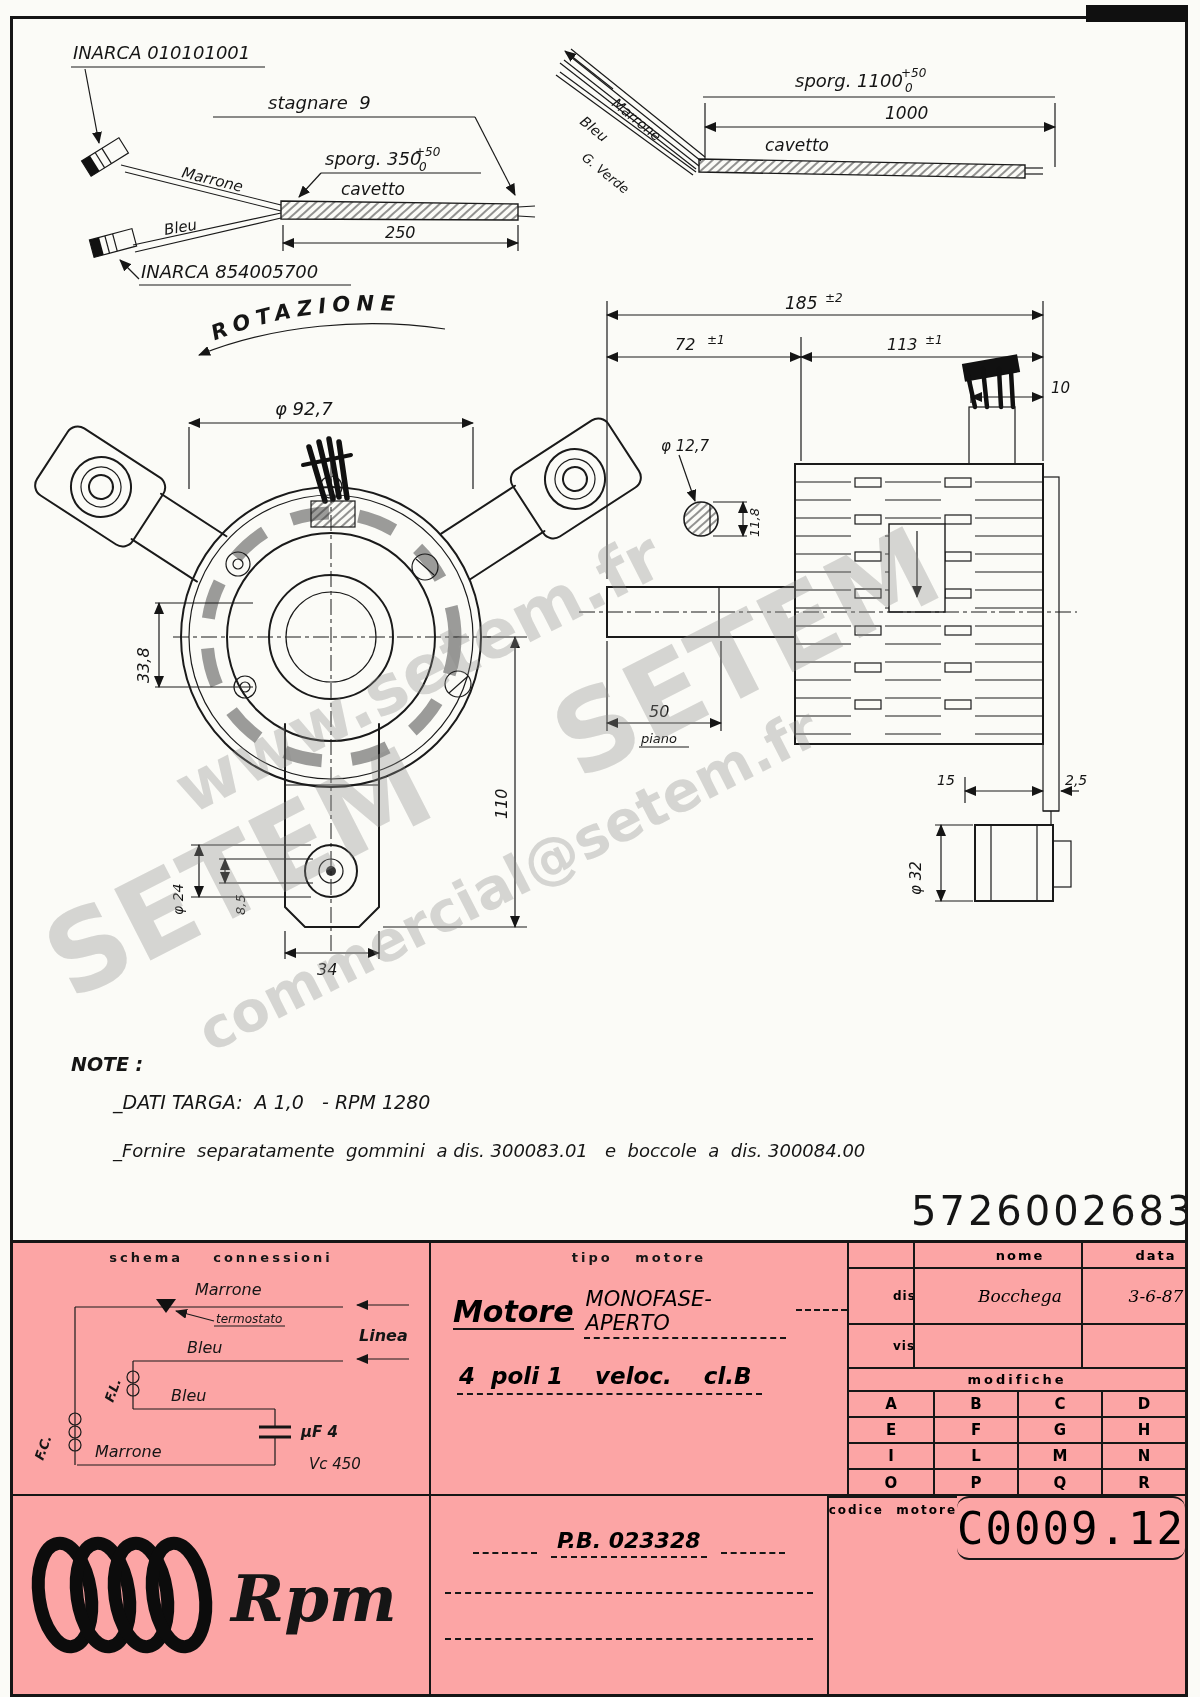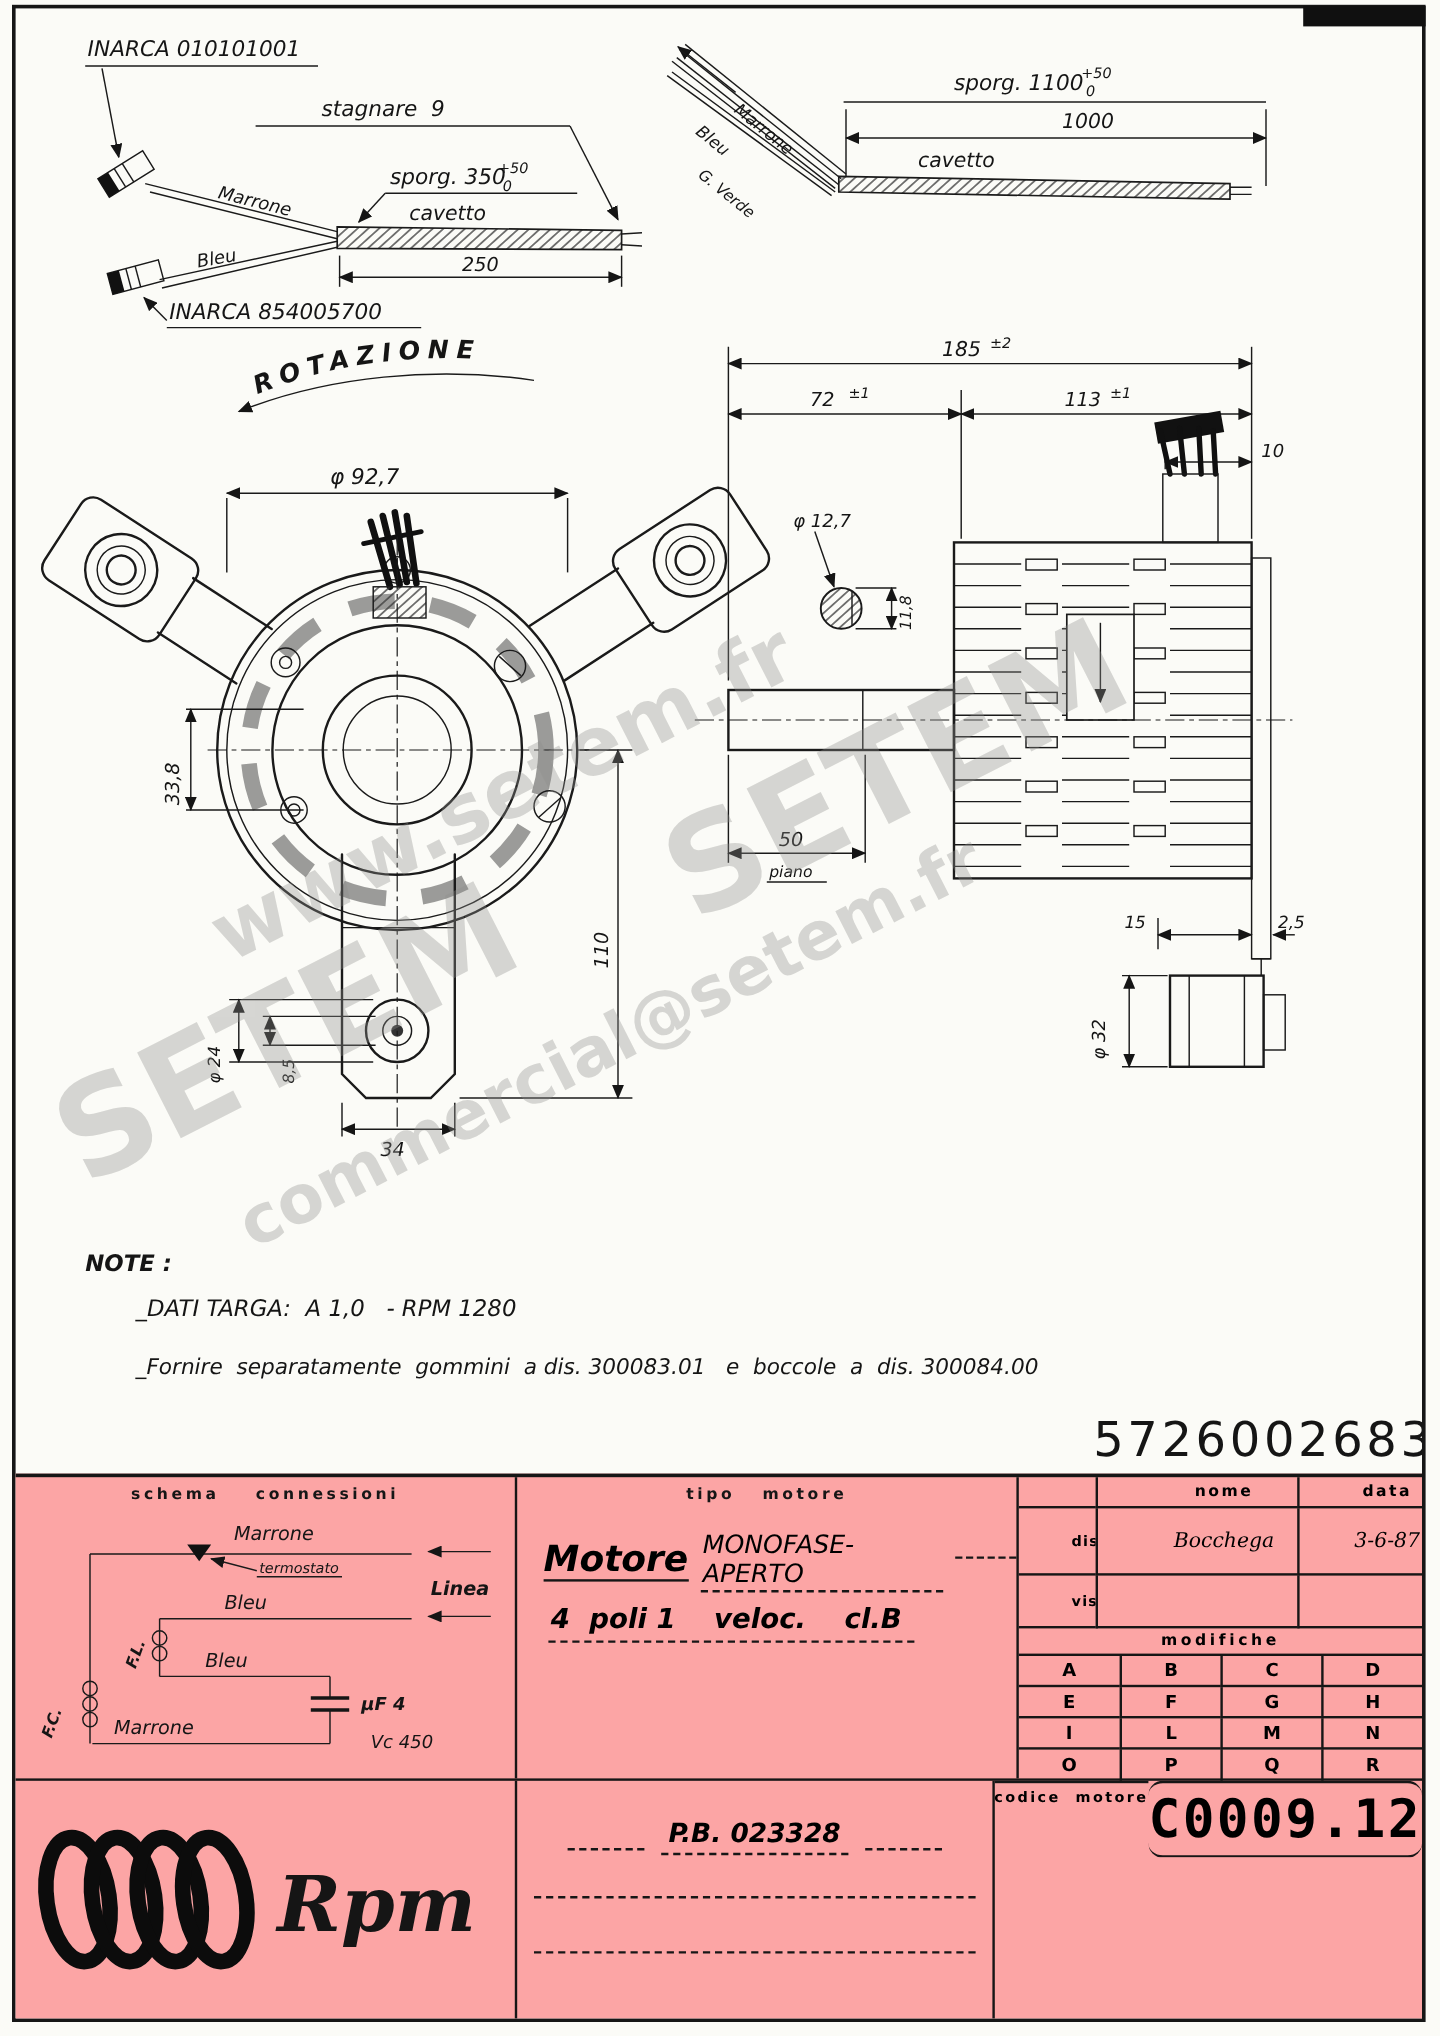--- a/index.html
+++ b/index.html
@@ -1,18 +1,18 @@
 <!DOCTYPE html>
 <html><head>
 <meta charset="utf-8">
 <style>
   * { margin:0; padding:0; box-sizing:border-box; }
   body { background:#d9d9d4; font-family:"DejaVu Sans", sans-serif; }
   .sheet { position:relative; width:1200px; height:1697px; background:#fbfbf7; overflow:hidden; }
-  .frame { position:absolute; left:10px; top:4px; width:1178px; height:1681px;
+  .frame { position:absolute; left:10px; top:16px; width:1178px; height:1681px;
            border:3px solid #161616; display:flex; flex-direction:column; background:#fbfbf7; }
   .corner-black { position:absolute; top:5px; right:12px; width:102px; height:17px; background:#101010; z-index:5; }
 
   svg.drawing { display:block; width:1172px; height:1221px; flex:none; }
 
   
   .ln2 { stroke:#1a1a1a; stroke-width:2; fill:none; stroke-linecap:round; }
   .thin { stroke:#1a1a1a; stroke-width:1.2; fill:none; }
   .dimln { stroke:#1a1a1a; stroke-width:1.2; fill:none; }
   .cl { stroke:#1a1a1a; stroke-width:1; fill:none; stroke-dasharray:16 4 4 4; }
@@ -39,21 +39,21 @@
   .tipo-l1 { padding-left:22px; margin-top:8px; display:flex; align-items:center; gap:10px; }
   .t-name { font-size:30px; font-weight:bold; font-style:italic; border-bottom:2.5px solid #161616; line-height:1.05; }
   .t-type { font-size:21px; font-style:italic; border-bottom:2.5px dashed #161616; padding:0 4px 2px 2px; }
   .dash-seg { display:inline-block; width:54px; border-top:2.5px dashed #161616; margin-bottom:6px; }
   .tipo-l2 { margin:24px 26px 0 26px; display:flex; justify-content:space-between;
              border-bottom:2.5px dashed #161616; padding-bottom:4px; }
   .t-lab { font-size:25px; font-weight:bold; font-style:italic; margin-right:6px; }
   .t-val { font-size:21px; font-style:italic; }
   .tipo-l3 { text-align:right; padding-right:82px; margin-top:4px; }
   .t-hp { font-size:22px; font-weight:bold; font-style:italic; }
-  .tipo-l4 { margin-top:10px; padding-left:26px; }
+  .tipo-l4 { margin-top:24px; padding-left:26px; }
   .t-poles { font-size:23px; font-weight:bold; font-style:italic; border-bottom:2.5px dashed #161616;
              white-space:pre; padding:0 10px 4px 2px; }
 
   .appr-top { display:grid; grid-template-columns:64px 1fr 104px; grid-template-rows:26px 56px 44px; }
   .appr-top .c { border-left:2px solid #161616; border-bottom:2px solid #161616;
                  display:flex; align-items:center; justify-content:center; overflow:hidden;padding-left:44px; }
   .appr-top .c.first { border-left:none; }
   .c-hdr { font-size:13px; font-weight:bold; letter-spacing:2px; }
   .c-lbl { font-size:12px; font-weight:bold; letter-spacing:1px; justify-content:flex-start !important; padding-left:8px; }
   .c-hand { font-family:"DejaVu Serif", serif; font-style:italic; font-size:17px; }
@@ -76,21 +76,21 @@
   .pb-dash { display:inline-block; width:64px; border-top:2.5px dashed #161616; margin-bottom:4px; }
   .pb-line { margin:34px 14px 0 14px; border-top:2.5px dashed #161616; }
   .pb-line2 { margin:44px 14px 0 14px; border-top:2.5px dashed #161616; }
 
   .tb-codice { display:flex; flex-direction:row; }
   .cod-spacer { height:44px; }
   .cod-hdr { height:25px; border-top:2.5px solid #161616; display:flex; align-items:center; justify-content:center;
              font-size:12px; font-weight:bold; letter-spacing:2px; white-space:pre; }
   .cod-val { height:64px; border-top:2px solid #161616; border-bottom:2.5px solid #161616;
              display:flex; align-items:center; padding-left:0;
-             font-family:"DejaVu Sans Mono", monospace; font-weight:bold; font-size:44px; letter-spacing:2px;border-radius:12px; }
+             font-family:"DejaVu Sans Mono", monospace; font-weight:normal; font-size:44px; letter-spacing:2px;border-radius:12px; }
   .cod-rest { flex:1; }
 </style>
 </head>
 <body>
 
 <div class="sheet">
   <div class="corner-black"></div>
   <div class="frame">
 
   <svg class="drawing" viewBox="0 0 1172 1221">

